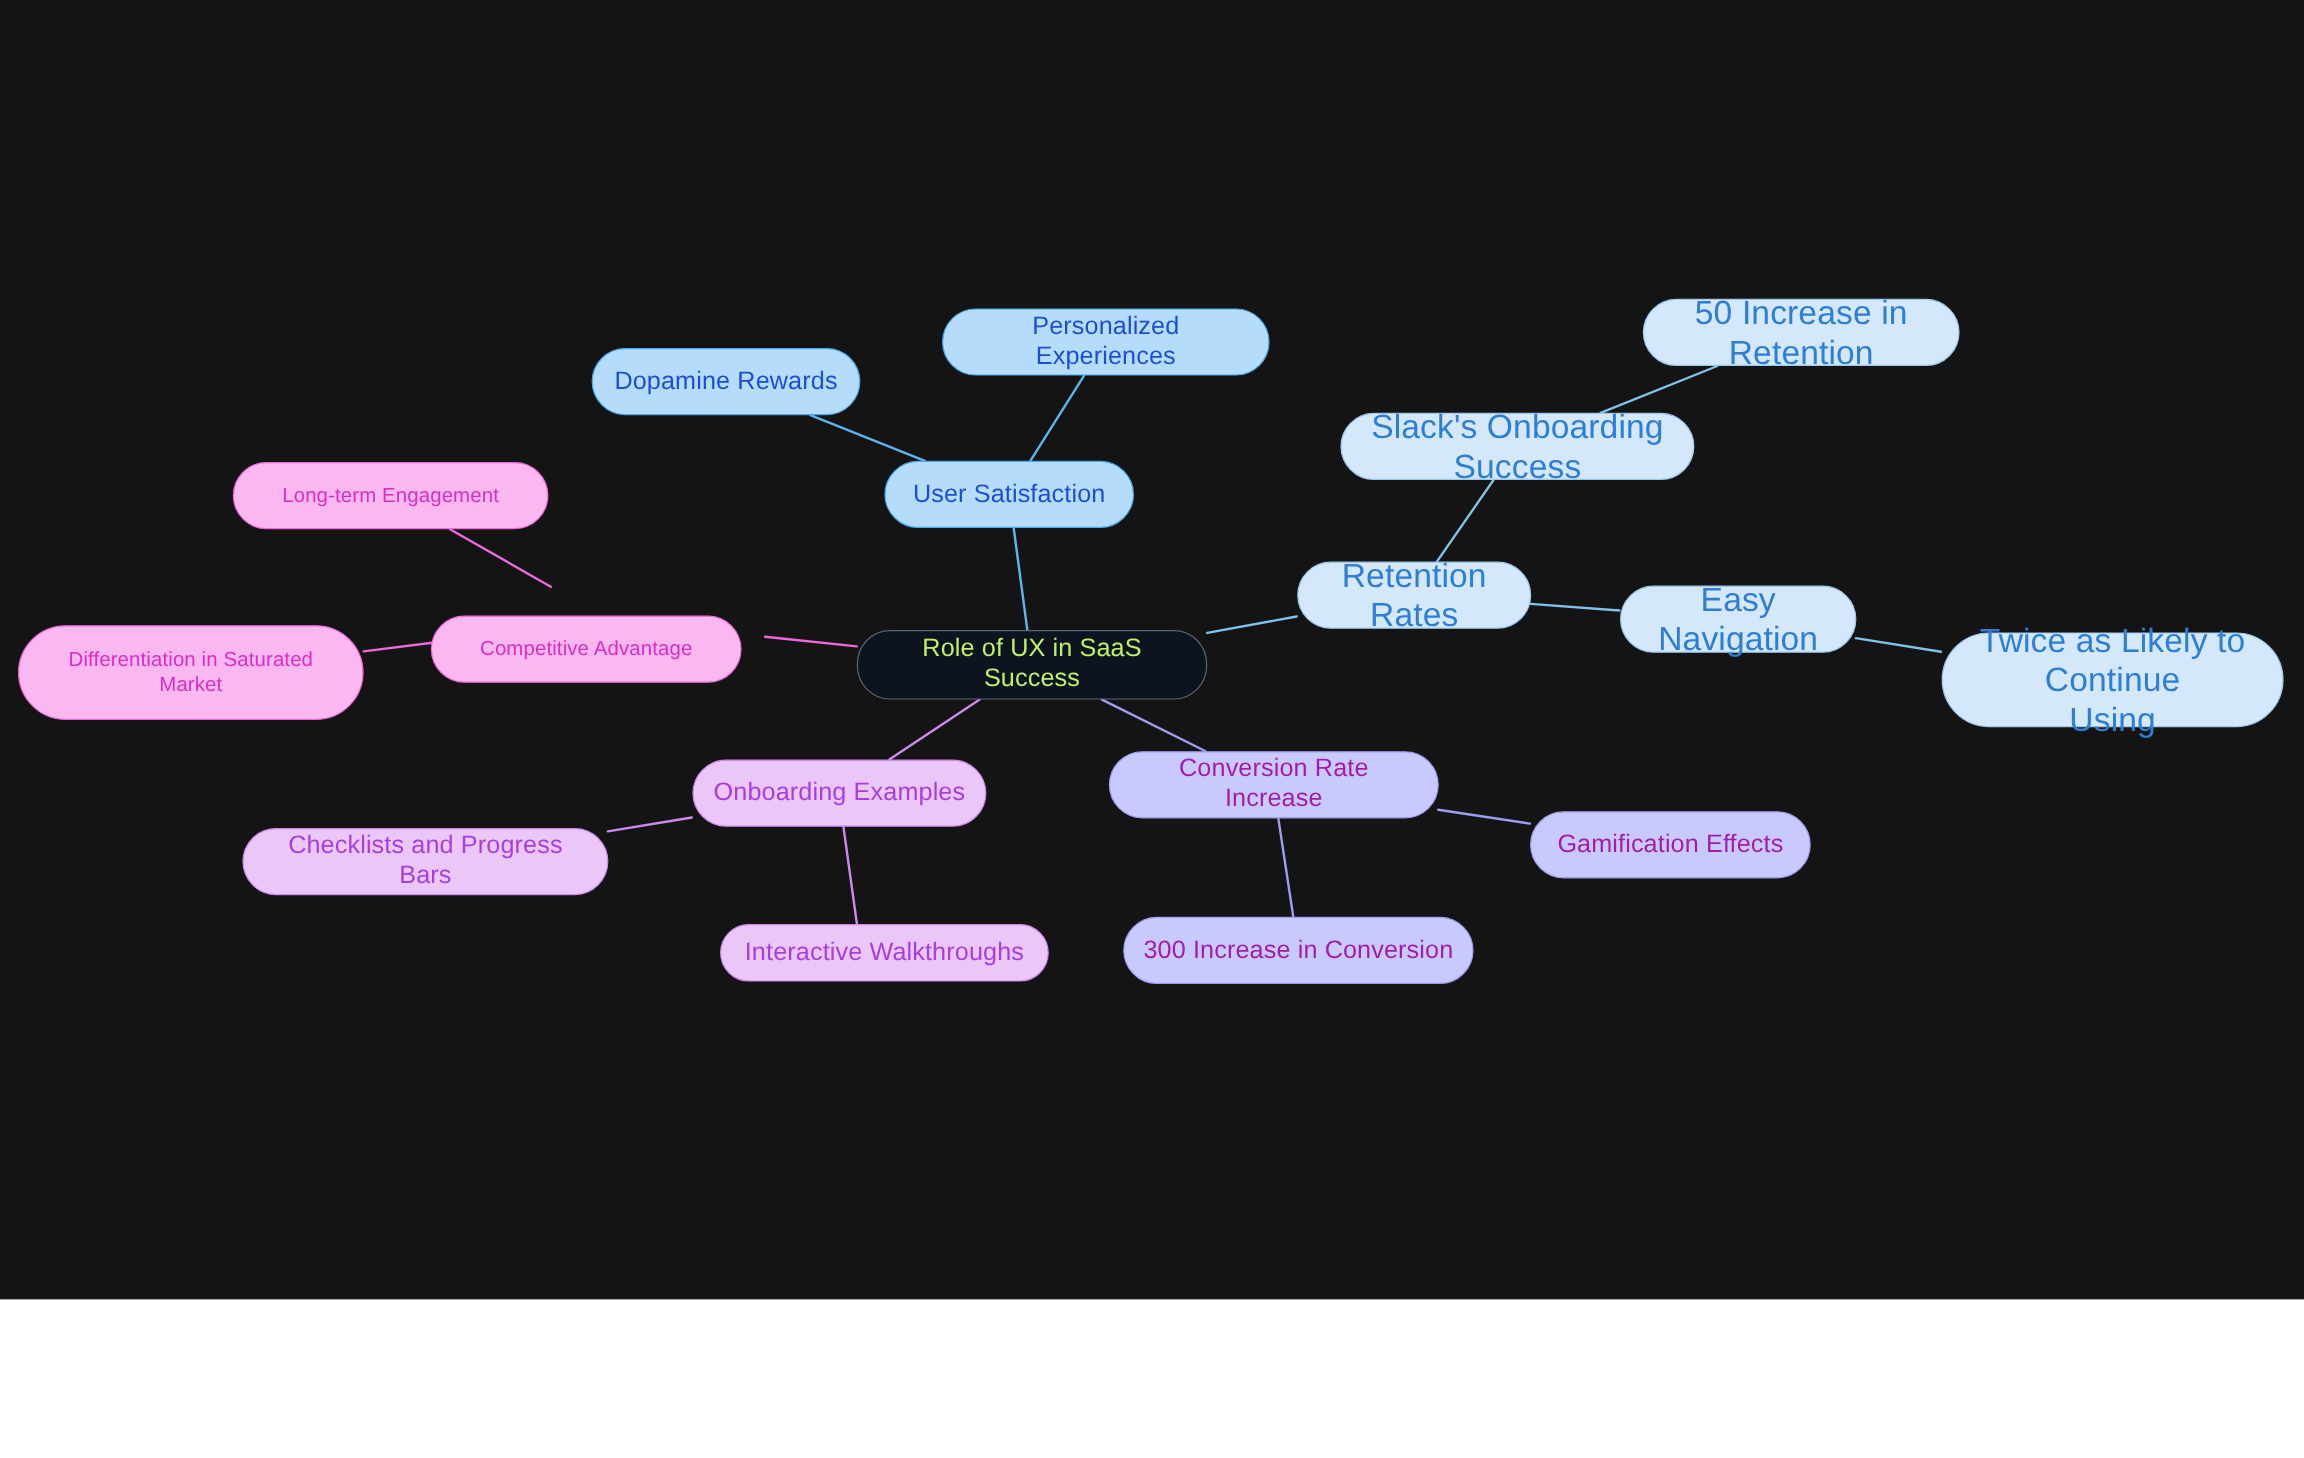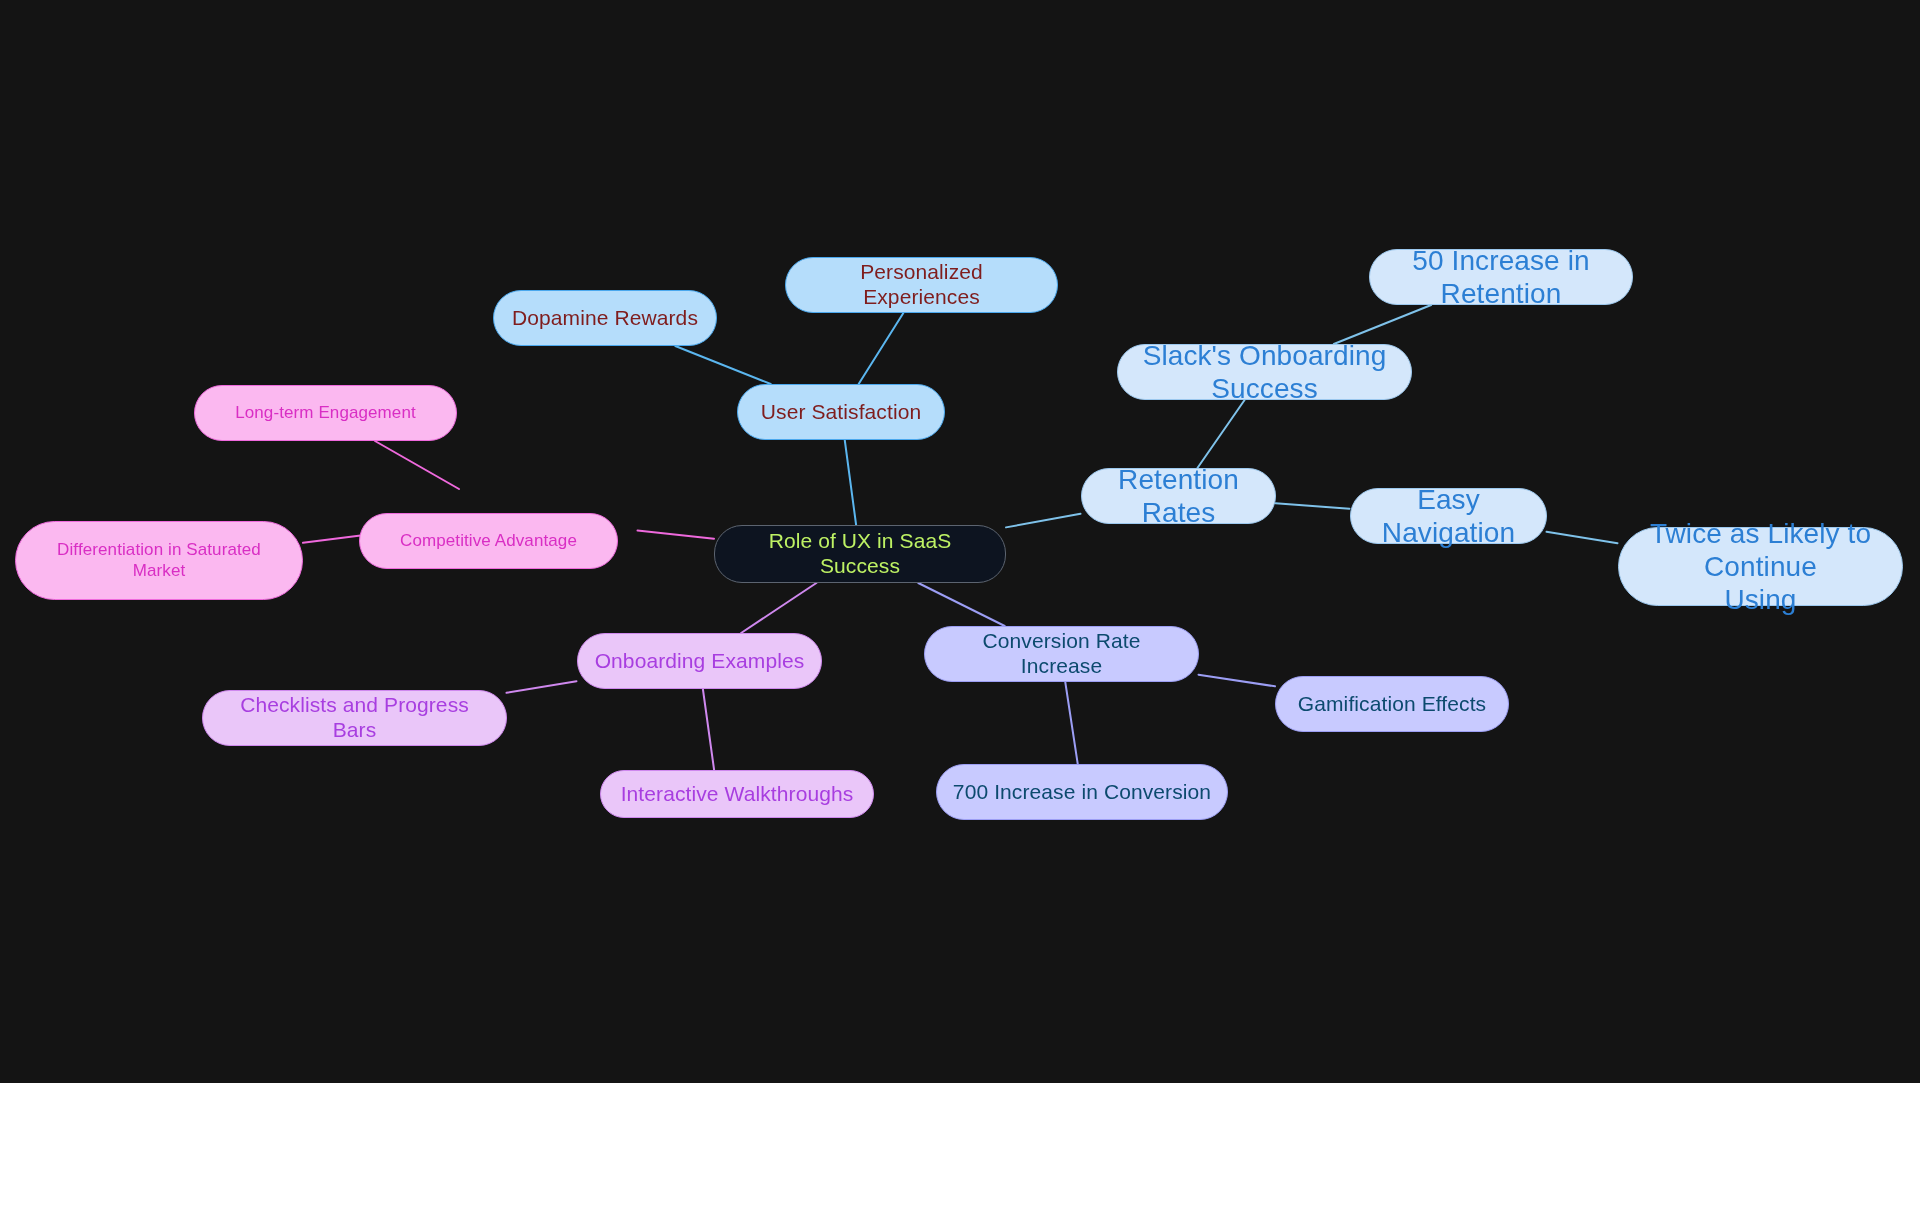--- a/index.html
+++ b/index.html
@@ -53,21 +53,21 @@
   .node.root {
     background: #0d1420;
     border-color: #5c6470;
     color: #bef264;
     font-size: 21px;
     border-radius: 28px;
   }
   .node.blue-bright {
     background: #b5ddfb;
     border-color: #4aa8ee;
-    color: #7f1d1d;
+    color: #1d4ed8;
     font-size: 21px;
   }
   .node.blue-pale {
     background: #d4e7fb;
     border-color: #9cc8ee;
     color: #2c7fd4;
     font-size: 28px;
   }
   .node.pink {
     background: #fbb8f0;
@@ -77,21 +77,21 @@
   }
   .node.purple {
     background: #eac6f9;
     border-color: #cf88ee;
     color: #a83ee0;
     font-size: 21px;
   }
   .node.periwinkle {
     background: #c8caff;
     border-color: #9c9ef4;
-    color: #0c4a6e;
+    color: #a21caf;
     font-size: 21px;
   }
   #footer {
     position: absolute;
     left: 0;
     top: 1083px;
     width: 1920px;
     height: 132px;
     background: #ffffff;
   }
@@ -133,21 +133,21 @@
         <div class="node blue-pale" style="left: 1618px; top: 527px; width: 285px; height: 79px;">Twice as Likely to Continue
 Using</div>
         <div class="node pink" style="left: 359px; top: 489px; width: 259px; height: 56px; margin-top: 24px;">Competitive Advantage</div>
         <div class="node pink" style="left: 194px; top: 385px; width: 263px; height: 56px;">Long-term Engagement</div>
         <div class="node pink" style="left: 15px; top: 521px; width: 288px; height: 79px;">Differentiation in Saturated
 Market</div>
         <div class="node purple" style="left: 577px; top: 633px; width: 245px; height: 56px;">Onboarding Examples</div>
         <div class="node purple" style="left: 202px; top: 690px; width: 305px; height: 56px;">Checklists and Progress Bars</div>
         <div class="node purple" style="left: 600px; top: 770px; width: 274px; height: 48px; text-align: center;">Interactive Walkthroughs</div>
         <div class="node periwinkle" style="left: 924px; top: 626px; width: 275px; height: 56px;">Conversion Rate Increase</div>
-        <div class="node periwinkle" style="left: 936px; top: 764px; width: 292px; height: 56px;">700 Increase in Conversion</div>
+        <div class="node periwinkle" style="left: 936px; top: 764px; width: 292px; height: 56px;">300 Increase in Conversion</div>
         <div class="node periwinkle" style="left: 1275px; top: 676px; width: 234px; height: 56px;">Gamification Effects</div>
       </div>
   </div>
 
   <div id="footer">
     
   </div>
 
 </div>
 

